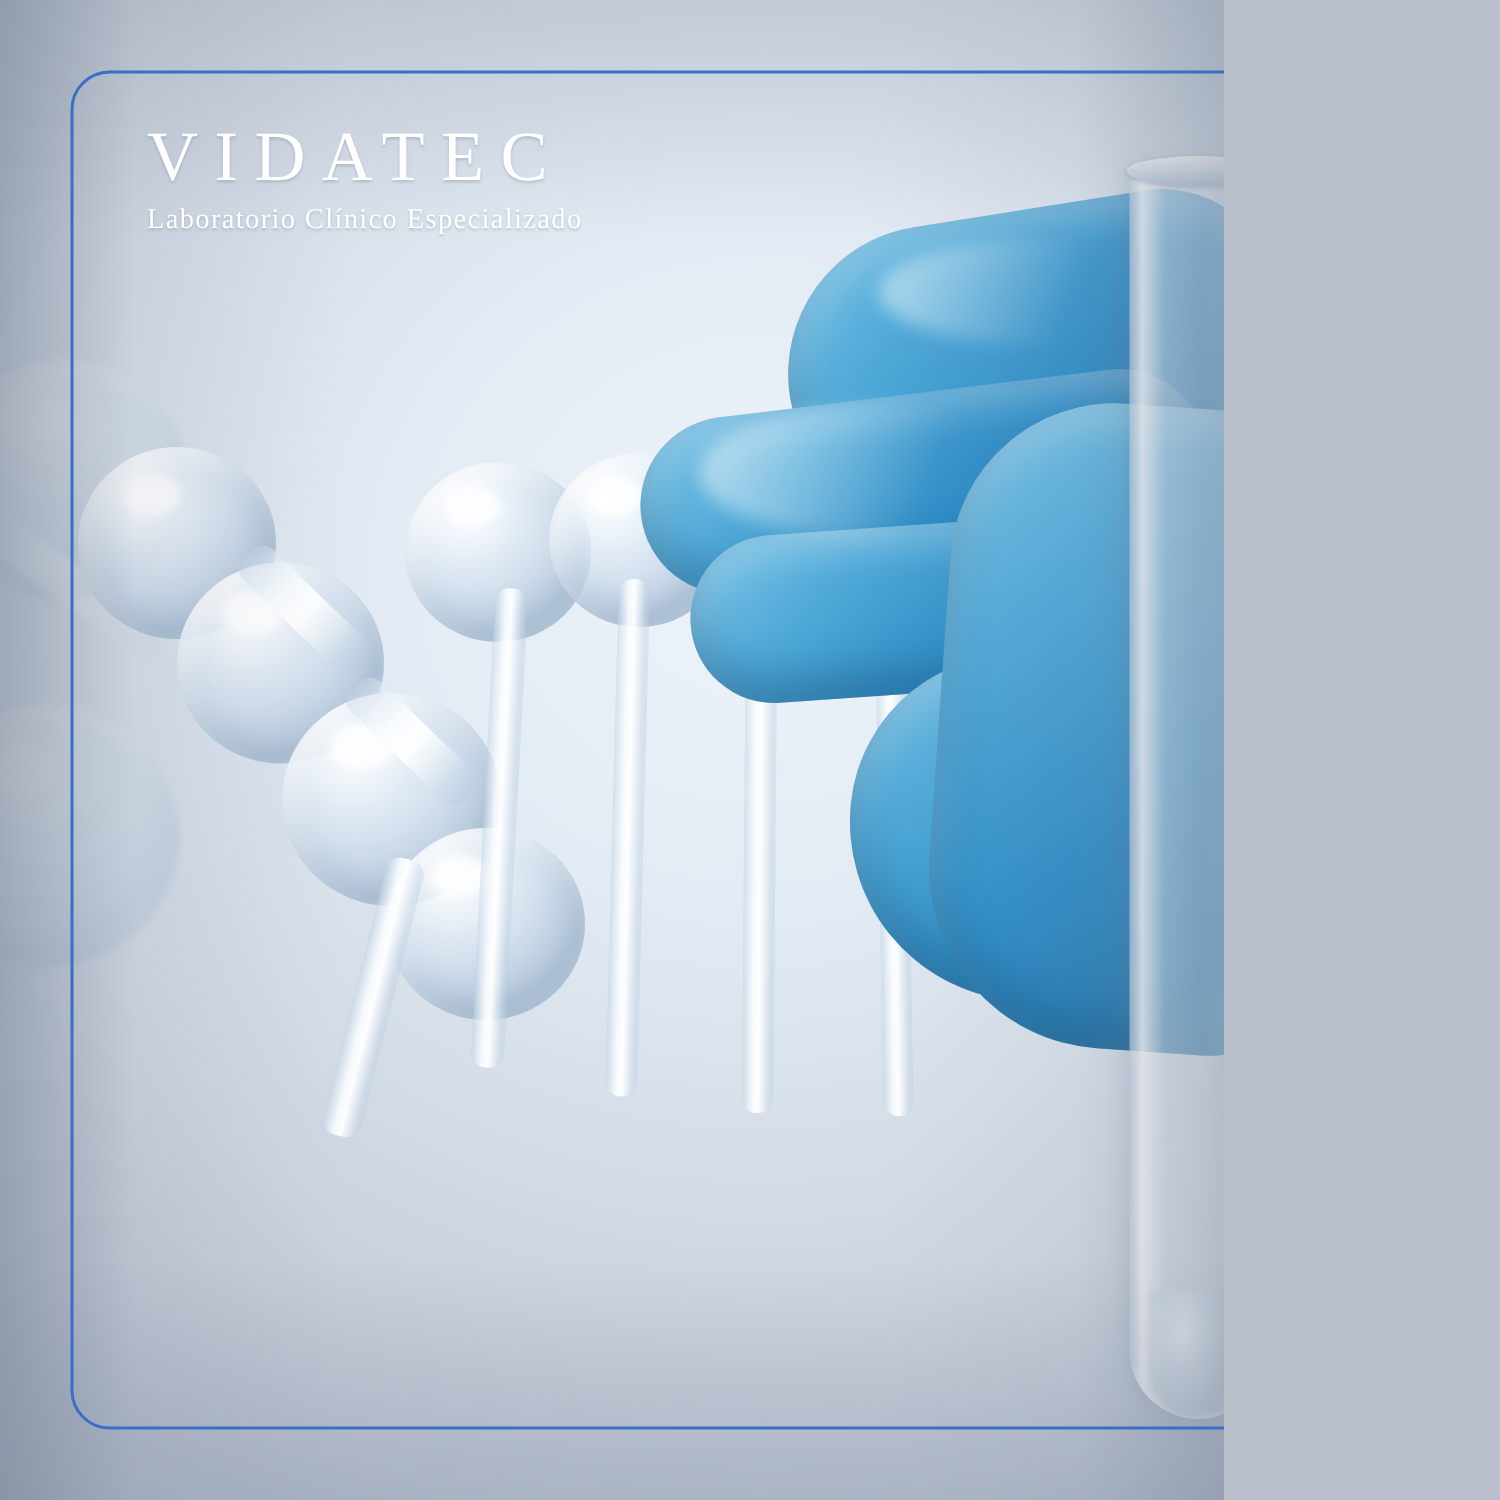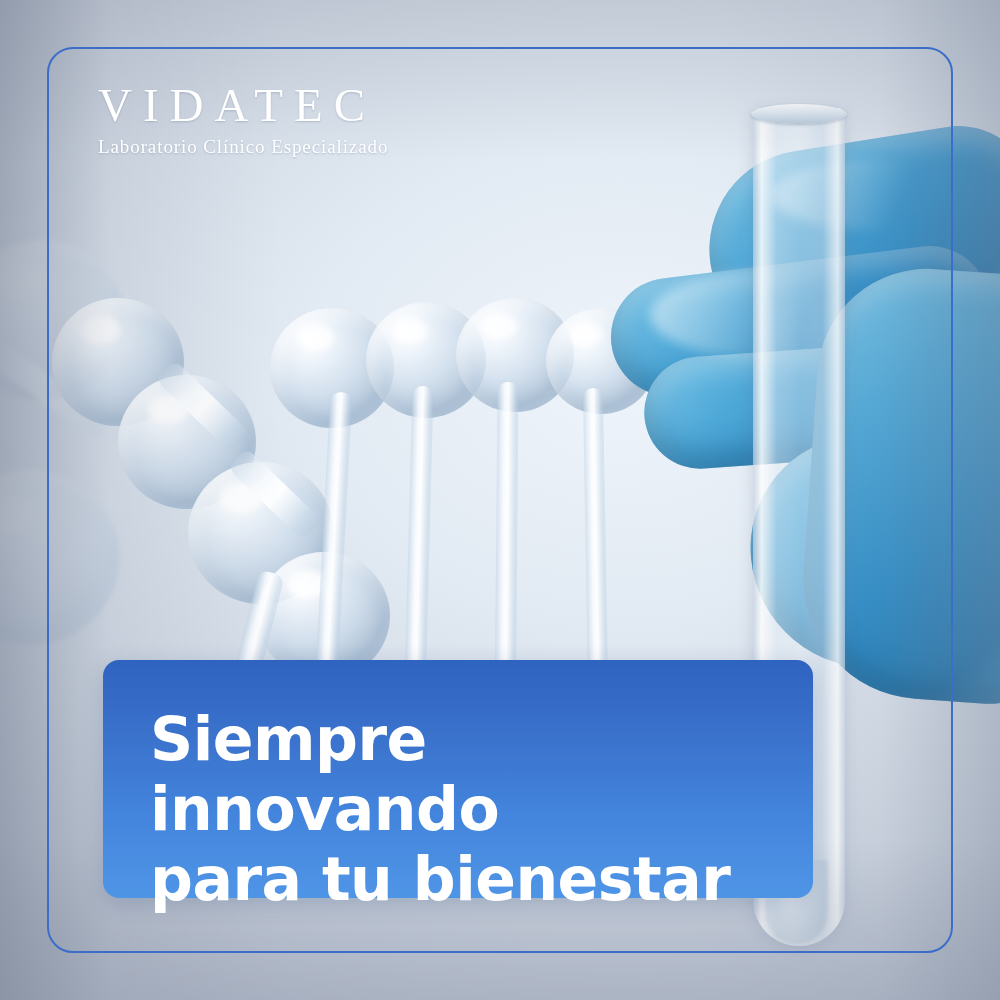--- a/index.html
+++ b/index.html
@@ -2,21 +2,21 @@
 <html><head>
 <meta charset="utf-8">
 <style>
   html, body {
     margin: 0;
     padding: 0;
     background: #b9bfcb;
   }
   #canvas {
     position: relative;
-    width: 1000px;
+    width: 816px;
     height: 1000px;
     overflow: hidden;
     font-family: "Liberation Sans", sans-serif;
     background: #0c4a6e;
   }
 
   
   .bg-base {
     position: absolute; inset: 0;
     background:
@@ -187,18 +187,14 @@
 
   <div class="bg-vignette"></div>
 
   <div class="frame"></div>
 
   <div class="logo">
     <div class="logo-name">VIDATEC</div>
     <div class="logo-tag">Laboratorio Clínico Especializado</div>
   </div>
 
-  <div class="banner">
-    <div class="banner-text">Siempre innovando
-para tu bienestar</div>
-  </div>
 
 </div>
 
 </body></html>

